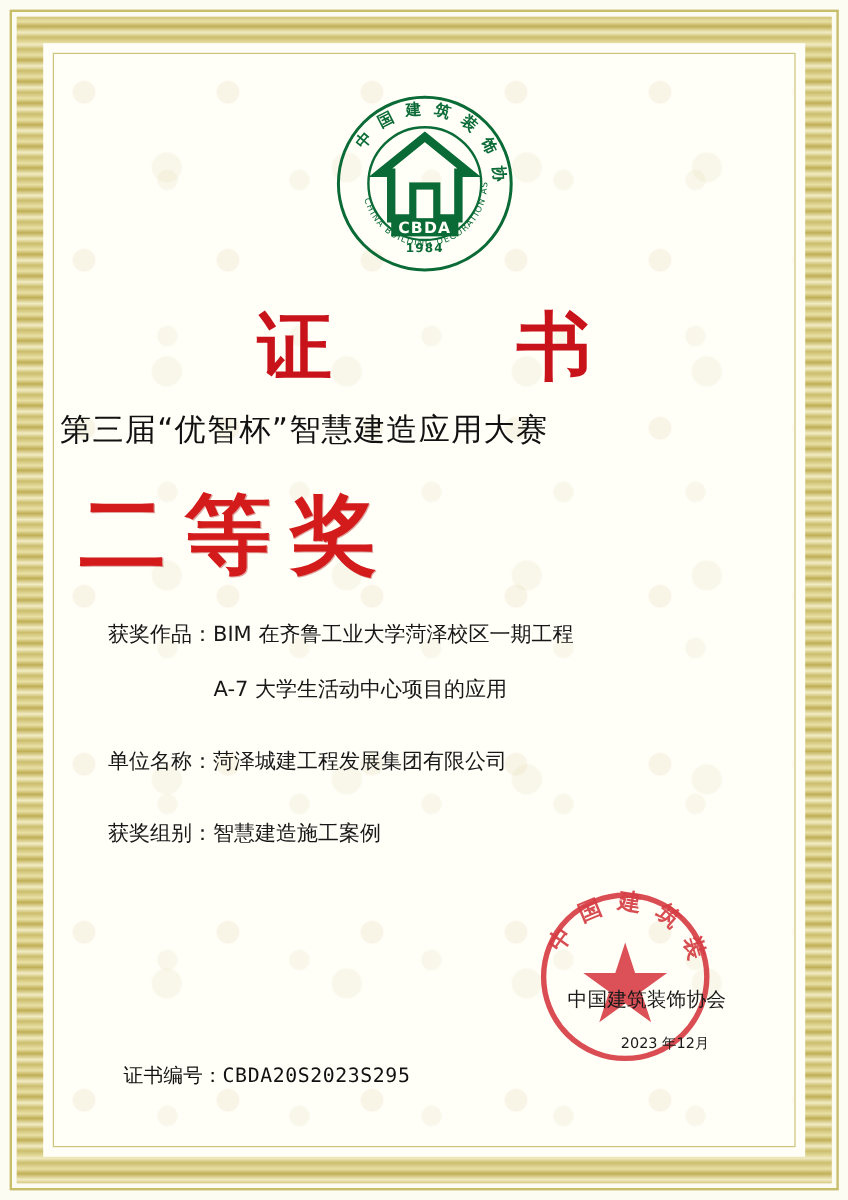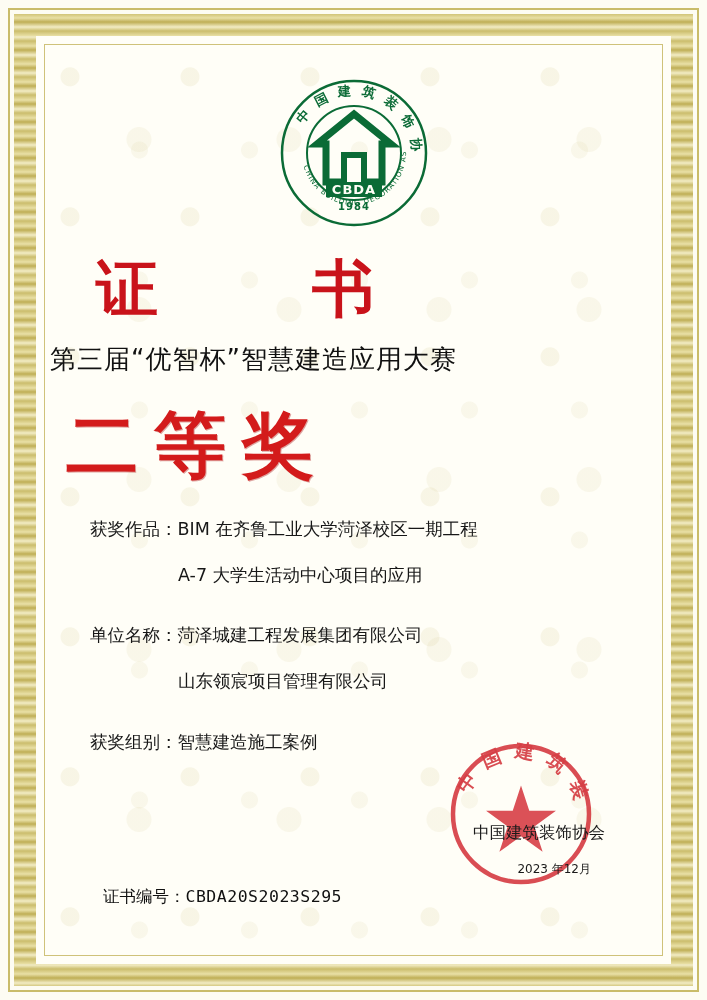--- a/index.html
+++ b/index.html
@@ -105,20 +105,21 @@
     width: 150px;
     height: 150px;
   }
   .logo svg { display: block; }
 
   
   .title-main {
     position: absolute;
     left: 0; right: 0;
     top: 208px;
+    text-align: center;
     font-family: "DejaVu Sans", "Liberation Sans", sans-serif;
     font-size: 62px;
     font-weight: bold;
     color: #c9131a;
     letter-spacing: 46px;
     text-indent: 46px;
     line-height: 1;
   }
 
   .title-sub {
@@ -269,23 +270,20 @@
           <span class="detail-label">获奖作品：</span><span class="detail-value">BIM 在齐鲁工业大学菏泽校区一期工程</span>
         </span>
         <span class="detail-line indent">
           <span class="detail-value">A-7 大学生活动中心项目的应用</span>
         </span>
       </div>
 
       <div class="detail-group">
         <span class="detail-line">
           <span class="detail-label">单位名称：</span><span class="detail-value">菏泽城建工程发展集团有限公司</span>
-        </span>
-        <span class="detail-line indent">
-          <span class="detail-value">山东领宸项目管理有限公司</span>
         </span>
       </div>
 
       <div class="detail-group">
         <span class="detail-line">
           <span class="detail-label">获奖组别：</span><span class="detail-value">智慧建造施工案例</span>
         </span>
       </div>
 
     </div>

